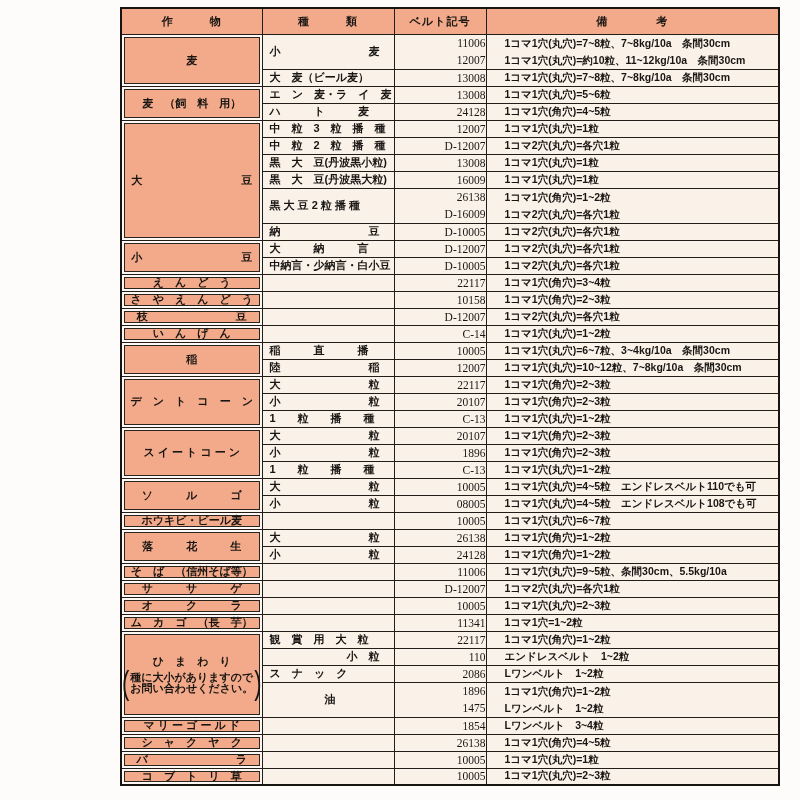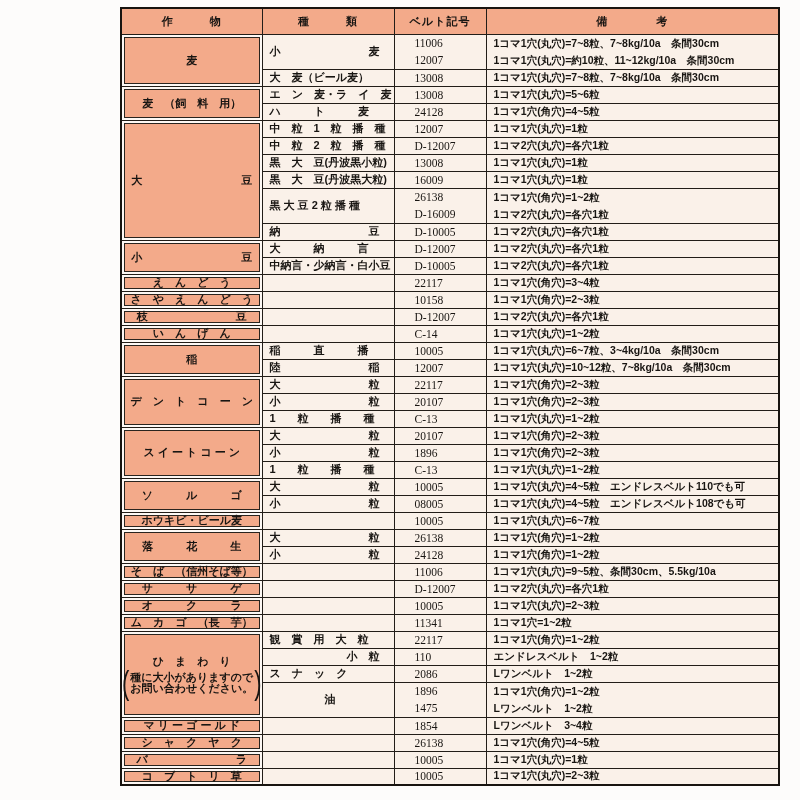--- a/index.html
+++ b/index.html
@@ -64,27 +64,27 @@
     background:#faf1e9;
     font-size:11px;font-weight:bold;
     white-space:pre;
     padding-left:7px;
     vertical-align:middle;
   }
   td.code{
     background:#faf1e9;
     font-family:"Liberation Serif","DejaVu Serif",serif;
     font-size:11.5px;
-    text-align:left;vertical-align:middle;padding-left:20px;
+    text-align:right;vertical-align:middle;
   }
   td.remark{
     background:#faf1e9;
     font-size:10.5px;font-weight:bold;
     white-space:pre;
-    padding-left:7px;
+    padding-left:18px;
     vertical-align:middle;
   }
   td.code .line,td.remark .line{
     height:17px;line-height:17px;
   }
 </style>
 </head>
 <body>
 
 <div class="sheet">
@@ -142,21 +142,21 @@
             <div>24128</div>
           </td>
           <td class="remark"><div>1コマ1穴(角穴)=4~5粒</div></td>
         </tr>
         <tr>
           <td class="crop" rowspan="6">
             <div class="cropbox">
               <div class="croplabel">大　　　　　　　　　豆</div>
             </div>
           </td>
-          <td class="type">中　粒　1　粒　播　種</td>
+          <td class="type">中　粒　3　粒　播　種</td>
           <td class="code">
             <div>12007</div>
           </td>
           <td class="remark"><div>1コマ1穴(丸穴)=1粒</div></td>
         </tr>
         <tr>
           <td class="type">中　粒　2　粒　播　種</td>
           <td class="code">
             <div>D-12007</div>
           </td>

